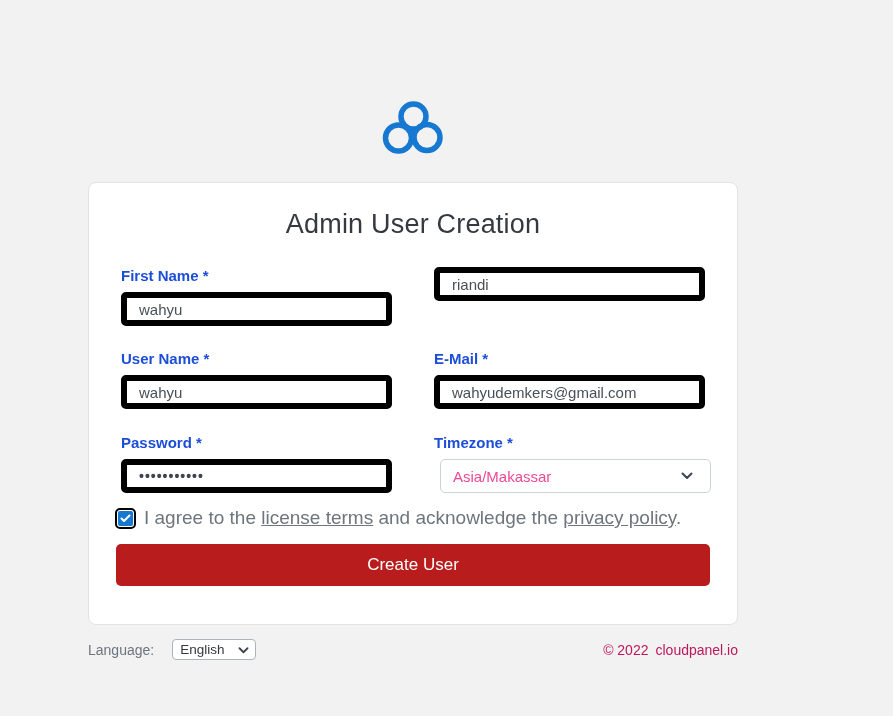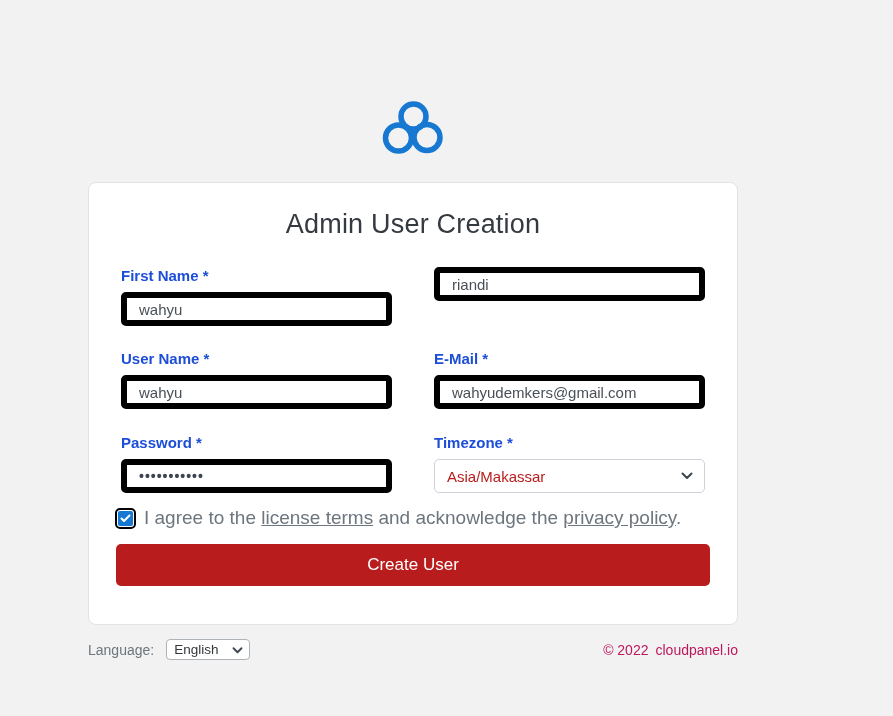--- a/index.html
+++ b/index.html
@@ -76,23 +76,24 @@
   .select-wrap select {
     -webkit-appearance: none;
     appearance: none;
     width: 100%;
     height: 34px;
     border: 1px solid #ccd2d8;
     border-radius: 5px;
     padding: 6px 30px 6px 12px;
     font-family: "Liberation Sans", sans-serif;
     font-size: 15px;
-    color: #b91c1c;
+    color: #ec4899;
     background: #fff;
     outline: none;
+    margin-left: 6px;
   }
   .select-wrap .chev {
     position: absolute; right: 12px; top: 50%;
     margin-top: -4px;
     pointer-events: none;
     line-height: 0;
   }
 
   .agree-row {
     display: flex;
@@ -140,21 +141,21 @@
   .footer {
     display: flex;
     justify-content: space-between;
     align-items: center;
     margin-top: 14px;
     font-size: 14px;
     color: #6d757d;
     gap: 44px;
   }
   .footer-left { display: flex; align-items: center; }
-  .lang-select-wrap { position: relative; margin-left: 12px; }
+  .lang-select-wrap { position: relative; margin-left: 18px; }
   .lang-select-wrap select {
     -webkit-appearance: none;
     appearance: none;
     height: 21px;
     width: 84px;
     border: 1px solid #adb3b9;
     border-radius: 4px;
     padding: 0 22px 0 7px;
     font-family: "Liberation Sans", sans-serif;
     font-size: 13.5px;

